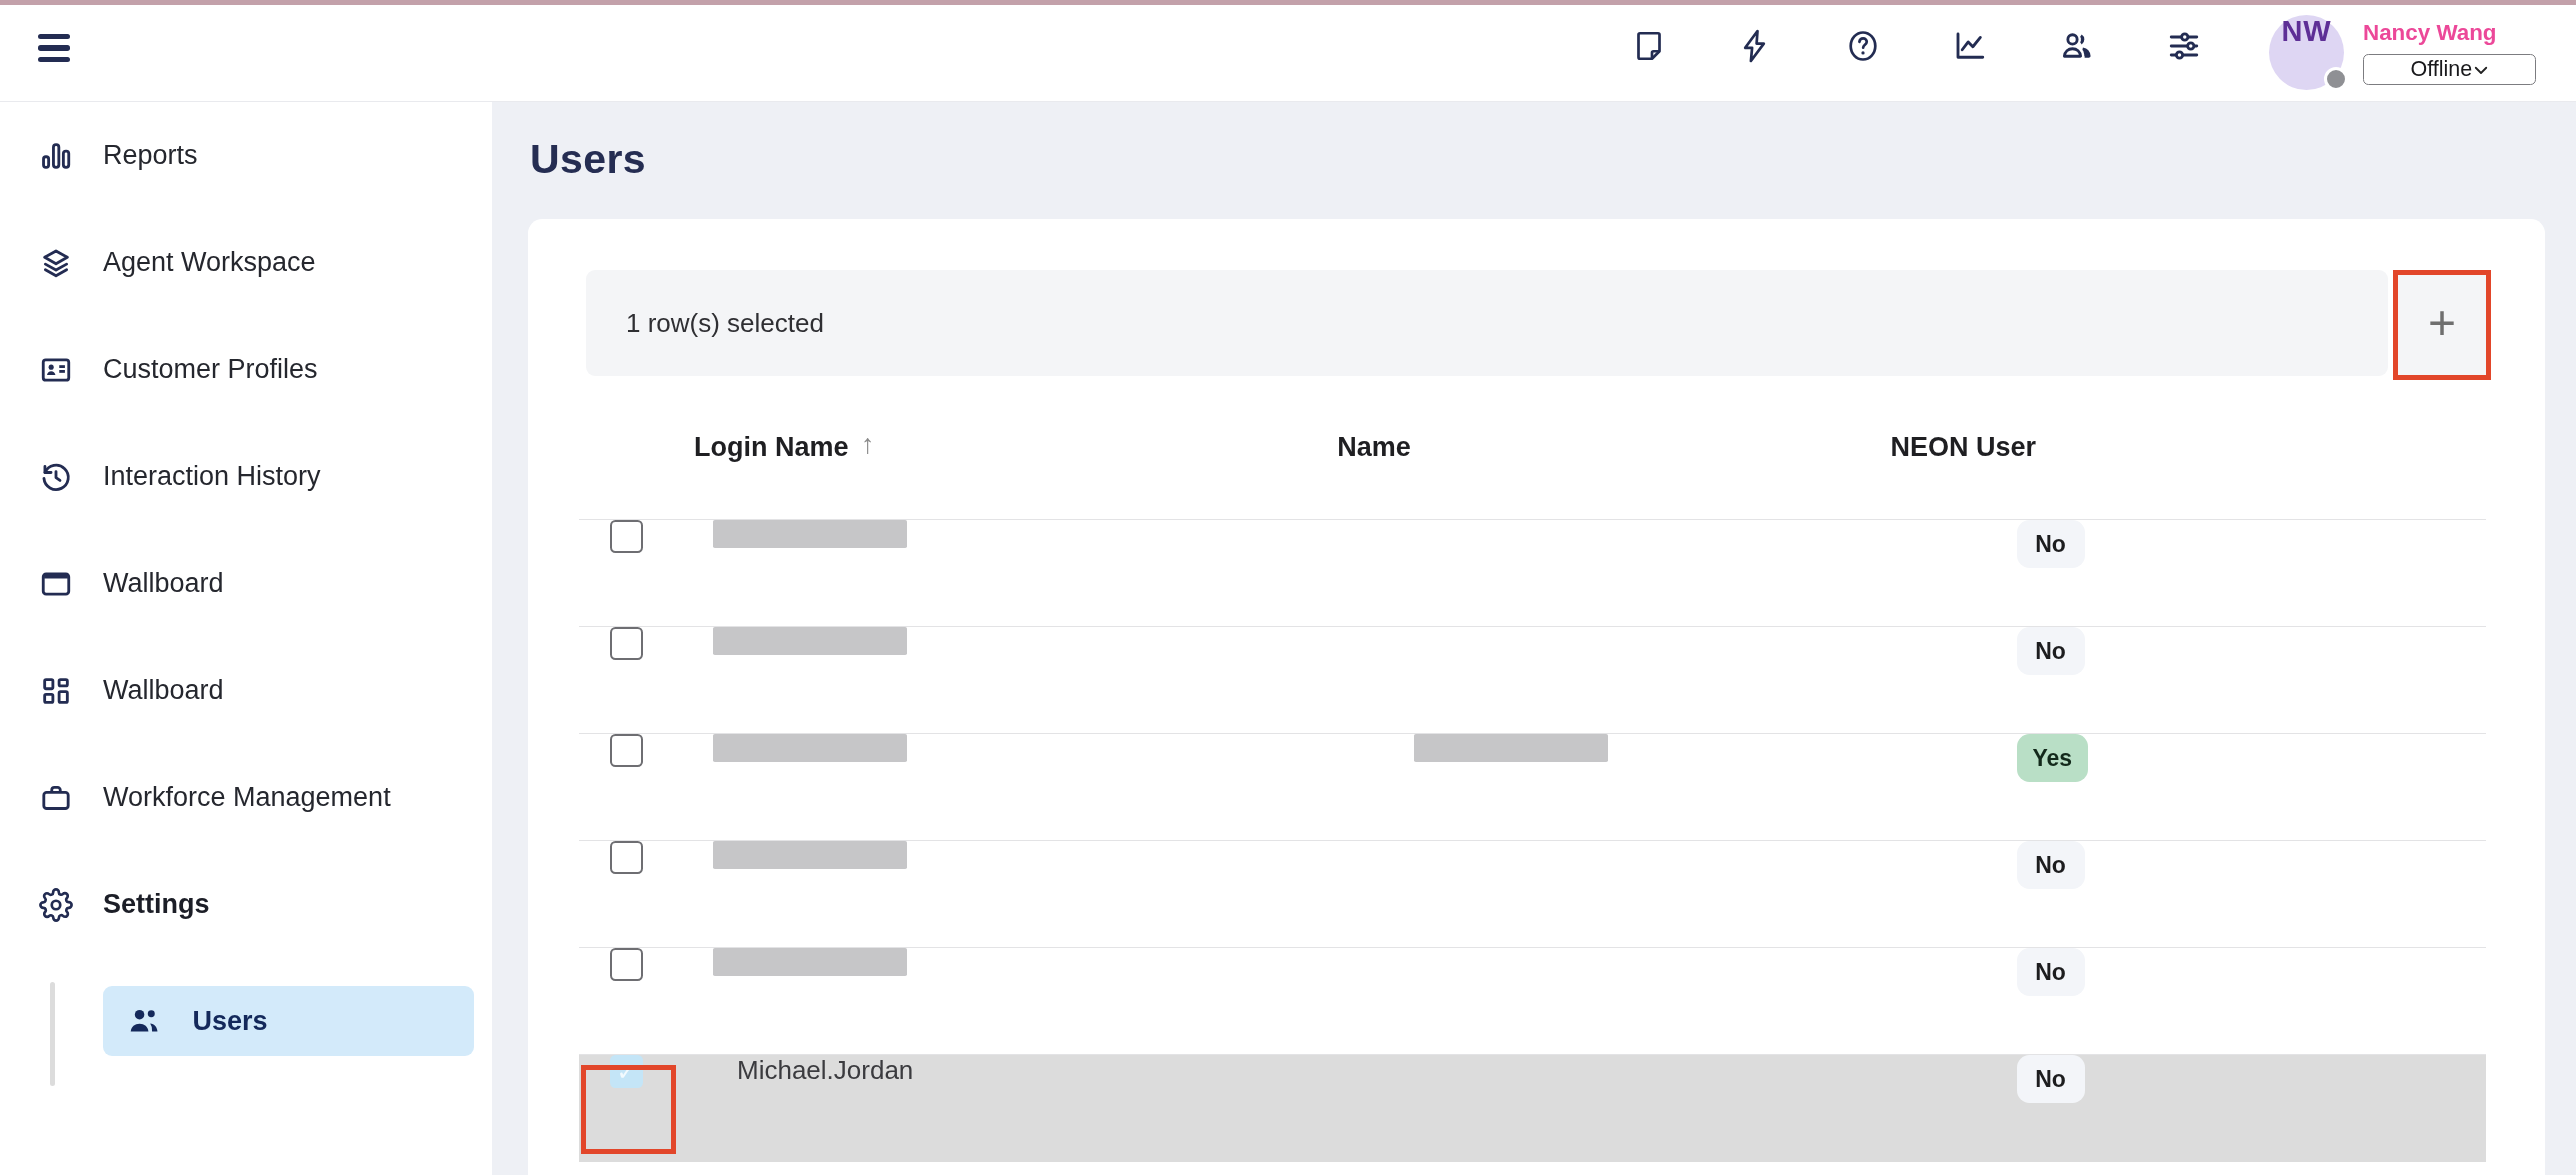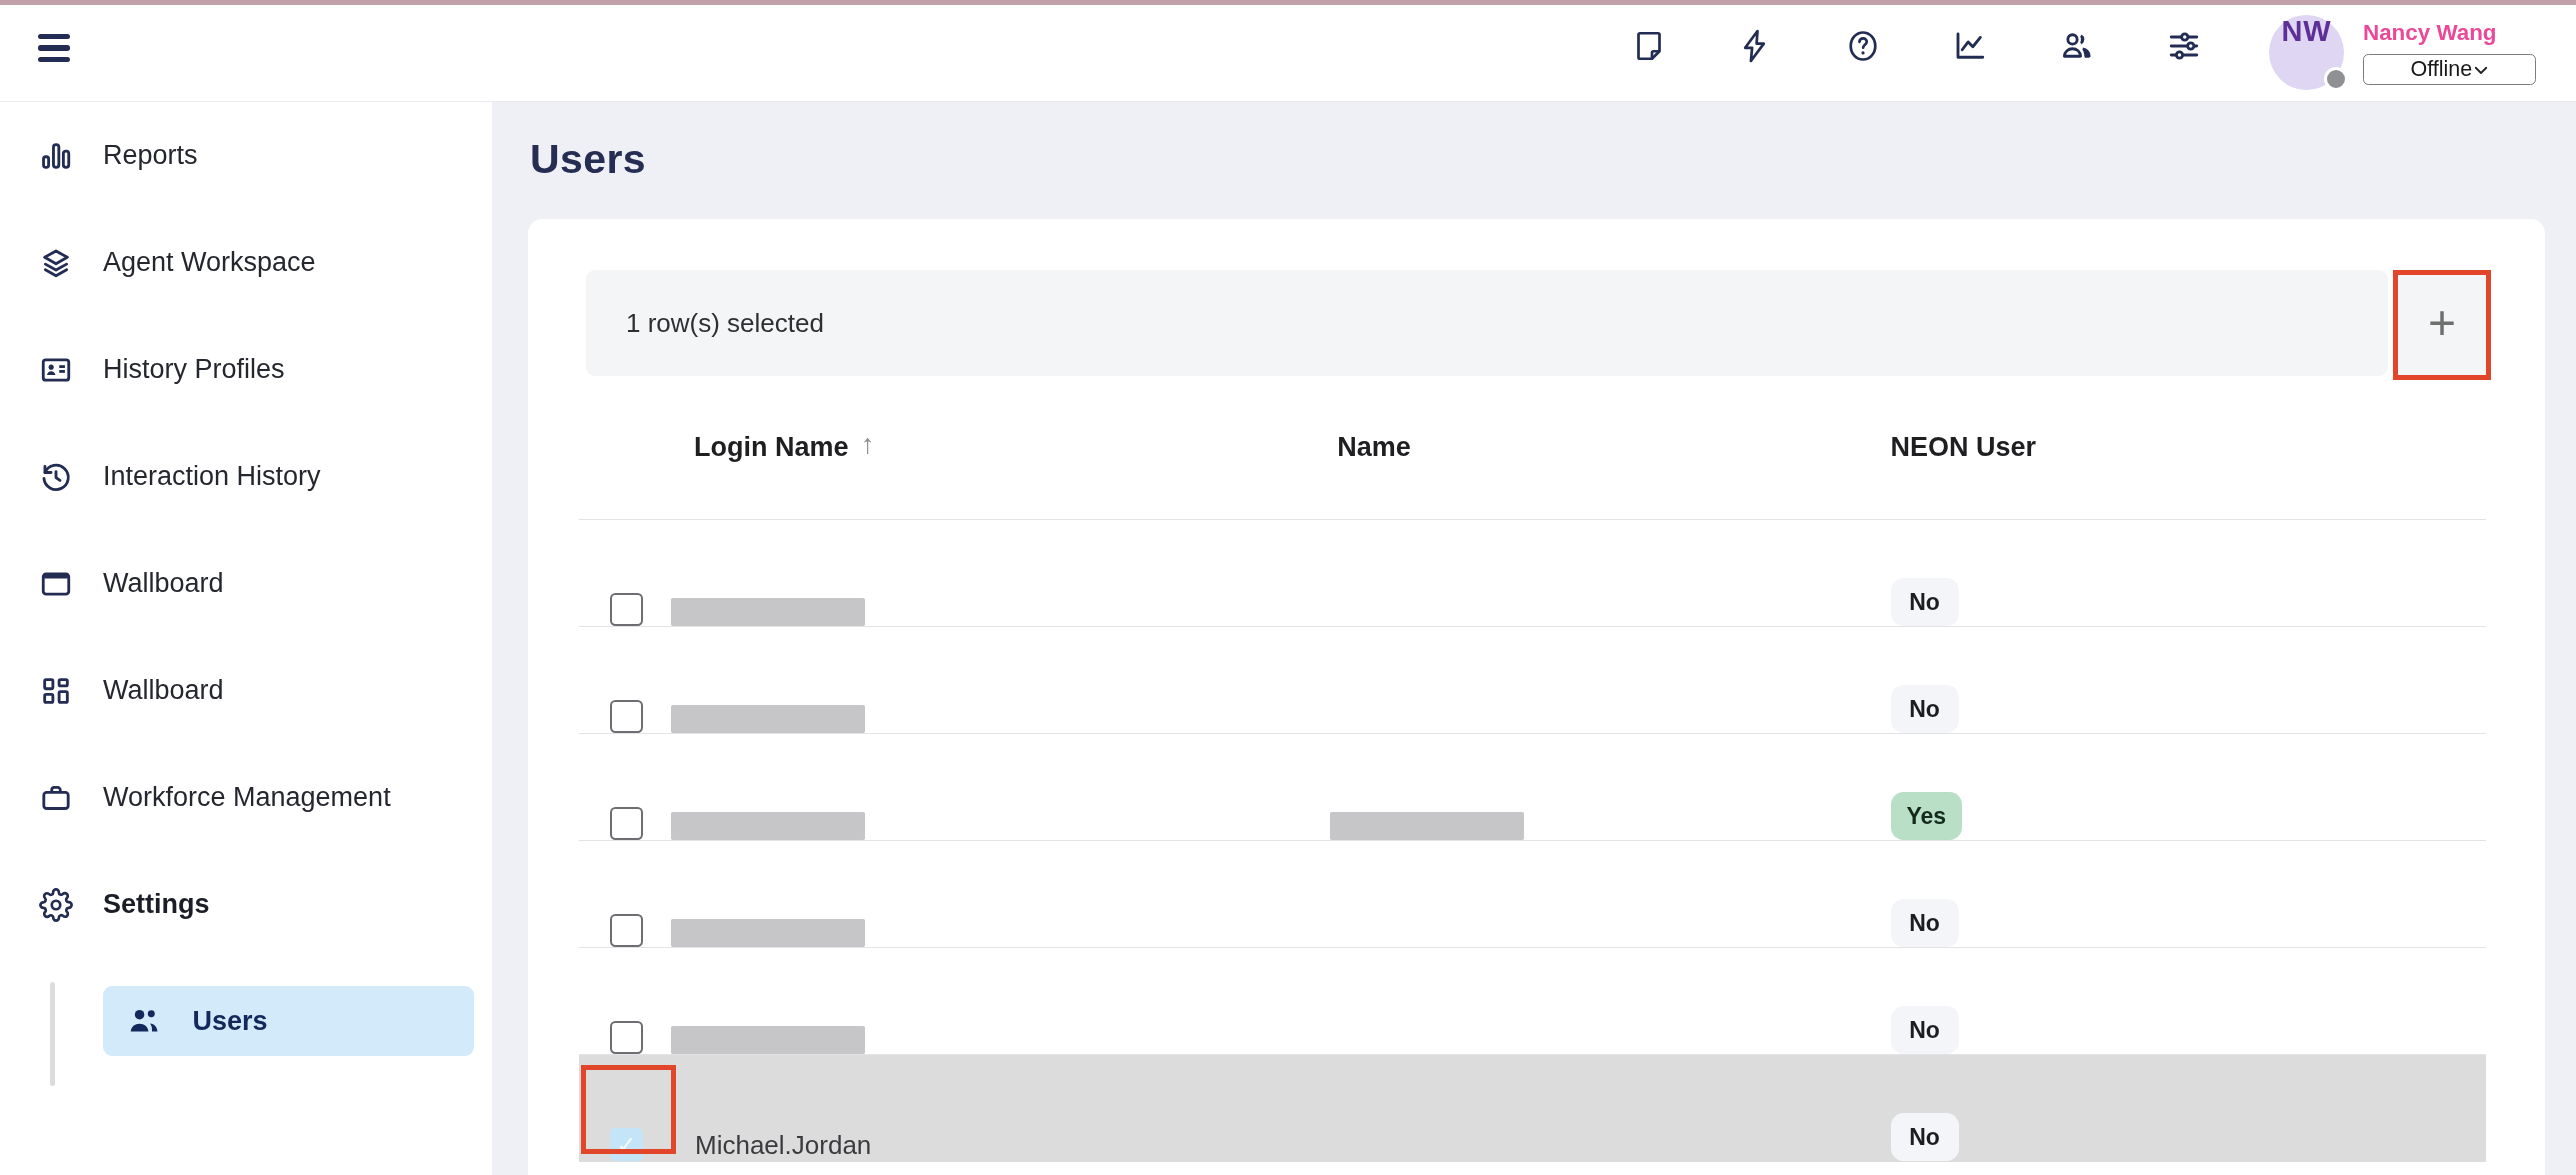--- a/index.html
+++ b/index.html
@@ -50,21 +50,21 @@
   .col-check { width:92px; flex:0 0 92px; }
   .col-login { width:659px; flex:0 0 659px; }
   .col-name  { width:539px; flex:0 0 539px; }
   .col-neon  { flex:1; }
   .th { font-size:27px; font-weight:bold; color:#1f1f22; display:flex; align-items:flex-end; }
   .th.login { padding-left:23px; }
   .th.name { padding-left:7.2px; }
   .th.neon { padding-left:21.5px; }
   .sort-arrow { font-size:27px; color:#8a8a8a; margin-left:12.5px; font-weight:normal; transform:translateY(-2.7px); }
 
-  .row { position:relative; display:flex; align-items:flex-end; height:107px; border-bottom:0.9px solid #e3e3e5; background:#fff; }
+  .row { position:relative; display:flex; align-items:flex-start; height:107px; border-bottom:0.9px solid #e3e3e5; background:#fff;gap:42px; }
   .row.selected { background:#dcdcdc; border-bottom-color:#dcdcdc; }
   .checkbox { width:33px; height:33px; margin-left:31px; border:2.7px solid #6e6e72; border-radius:5.4px; background:#fff; cursor:pointer; position:relative; }
   .checkbox[data-state="checked"] { border:none; background:#c4e5f7; }
   .checkbox[data-state="checked"]::after { content:"✓"; position:absolute; left:0; top:0; width:100%; height:100%; display:flex; align-items:center; justify-content:center; color:#f2fafe; font-size:24px; font-weight:bold; }
   .redact { width:194px; height:28px; background:#c6c6c8; border-radius:1.8px; }
   .cell-text { padding-left:24px; font-size:26px; color:#3b3b3f; }
   .badge { margin-left:21.5px; min-width:68px; height:48px; padding:0 16px; border-radius:12.5px; display:inline-flex; align-items:center; justify-content:center; font-size:23px; font-weight:600; }
   .badge[data-variant="no"] { background:#f3f5f9; color:#1d1d1f; }
   .badge[data-variant="yes"] { background:#b9dfc6; color:#13291b; }
 
@@ -167,21 +167,21 @@
     <div class="nav-item">
       <span class="nav-icon">
         <svg viewBox="0 0 24 24" fill="none" stroke="currentColor" stroke-width="2">
             <rect x="3" y="4.8" width="18" height="14.4" rx="1.8"></rect>
             <circle cx="8.6" cy="10" r="1.8" fill="currentColor" stroke="none"></circle>
             <path d="M5.6 15.6c.3-1.7 1.5-2.7 3-2.7s2.7 1 3 2.7z" fill="currentColor" stroke="none"></path>
             <path d="M14.3 9.6h4"></path>
             <path d="M14.3 13h4"></path>
           </svg>
       </span>
-      <span class="nav-label">History Profiles</span>
+      <span class="nav-label">Customer Profiles</span>
     </div>
     <div class="nav-item">
       <span class="nav-icon">
         <svg viewBox="0 0 24 24" fill="none" stroke="currentColor" stroke-width="2" stroke-linecap="round" stroke-linejoin="round">
             <path d="M4.2 4.5v4.3h4.3"></path>
             <path d="M4.2 8.8A8.6 8.6 0 1 1 3.5 13"></path>
             <path d="M12 8.2v4.2l2.8 2"></path>
           </svg>
       </span>
       <span class="nav-label">Interaction History</span>

